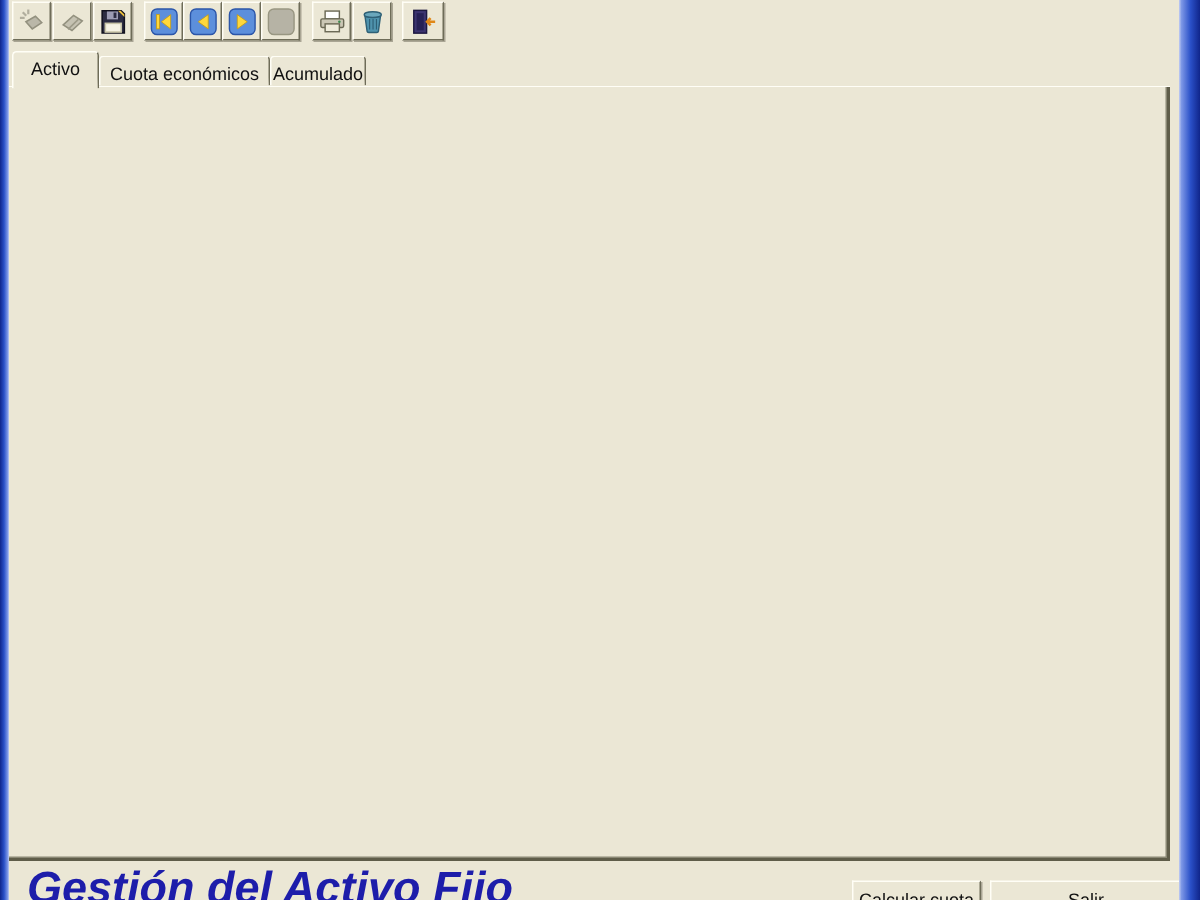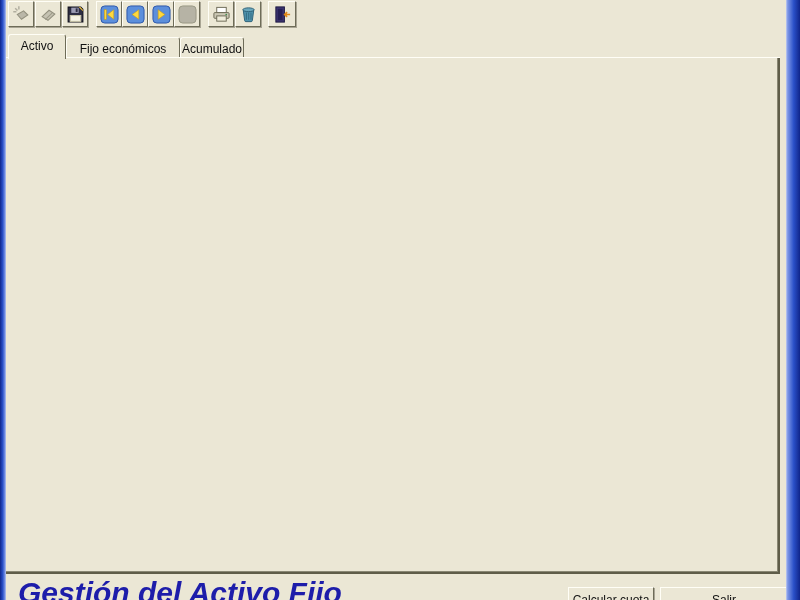--- a/index.html
+++ b/index.html
@@ -165,21 +165,21 @@
         <rect x="5" y="4" width="5" height="12" fill="#262055"></rect>
         <path d="M18 10 h-5.5 M14.8 7.5 L12.3 10 l2.5 2.5" stroke="#e08818" stroke-width="1.8" fill="none"></path>
       </svg>
     </div>
   </div>
 
   <div class="tab tab-active" style="left:8px; top:34px; width:58px; height:25px">
     <span>Activo</span>
   </div>
   <div class="tab tab-inactive" style="left:66px; top:37px; width:114px; height:20px">
-    <span>Fijo económicos</span>
+    <span>Cuota económicos</span>
   </div>
   <div class="tab tab-inactive" style="left:180px; top:37px; width:64px; height:20px">
     <span>Acumulado</span>
   </div>
 
   <div class="page"></div>
 
   <div class="brand">BDAMORT</div>
   <div class="sea">
     <div class="bubble" style="left:10px; top:9px; width:10px; height:10px"></div>

